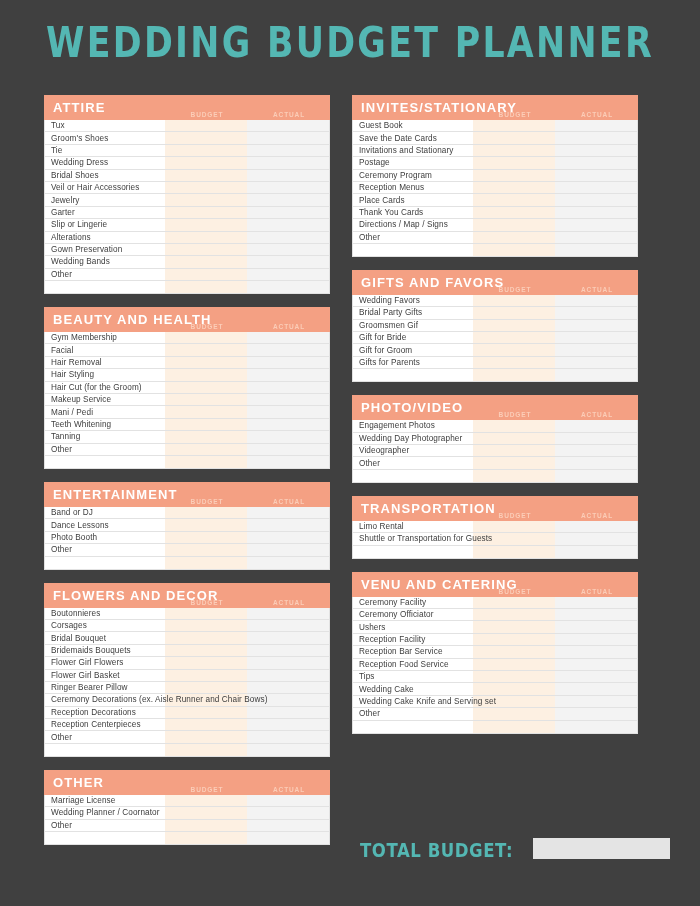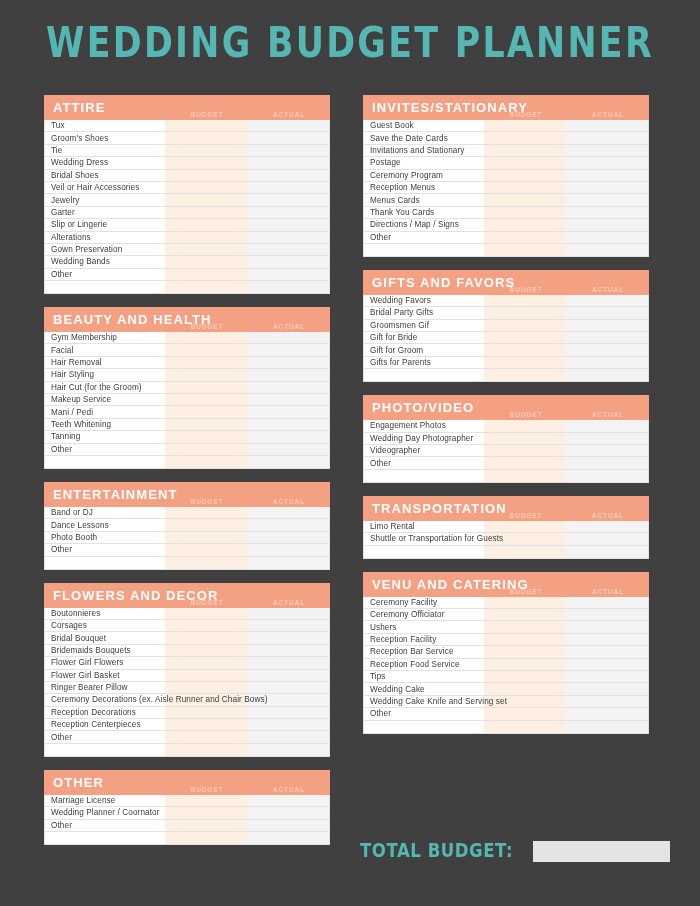--- a/index.html
+++ b/index.html
@@ -34,21 +34,21 @@
     transform: scaleX(0.92);
     transform-origin: center;
     white-space: nowrap;
   }
   .columns {
     position: absolute;
     top: 95px;
     left: 0;
     width: 595px;
     display: flex;
-    gap: 15px;
+    gap: 4px;
   }
   .col {
     width: 286px;
   }
   .col-left { margin-left: 44px; }
   .col-right { margin-left: 18px; }
 
   .section {
     margin-bottom: 13px;
     background: #ffffff;
@@ -136,21 +136,21 @@
     width: 82px;
     height: 100%;
   }
   .cell-budget { margin-left: auto; }
 
   .total-row {
     position: absolute;
     left: 360px;
     top: 838px;
     display: flex;
-    align-items: flex-end;
+    align-items: flex-start;
   }
   .total-label {
     color: #54b7b3;
     font-family: "DejaVu Sans Condensed", "Liberation Sans Narrow", "Liberation Sans", sans-serif;
     font-weight: 700;
     font-size: 20px;
     letter-spacing: 0.6px;
     white-space: nowrap;
     transform: scaleX(0.92);
     transform-origin: left center;
@@ -494,21 +494,21 @@
                 <div class="row-label">Ceremony Program</div>
                 <div class="cell-budget"></div>
                 <div class="cell-actual"></div>
               </div>
               <div class="row">
                 <div class="row-label">Reception Menus</div>
                 <div class="cell-budget"></div>
                 <div class="cell-actual"></div>
               </div>
               <div class="row">
-                <div class="row-label">Menus Cards</div>
+                <div class="row-label">Place Cards</div>
                 <div class="cell-budget"></div>
                 <div class="cell-actual"></div>
               </div>
               <div class="row">
                 <div class="row-label">Thank You Cards</div>
                 <div class="cell-budget"></div>
                 <div class="cell-actual"></div>
               </div>
               <div class="row">
                 <div class="row-label">Directions / Map / Signs</div>

